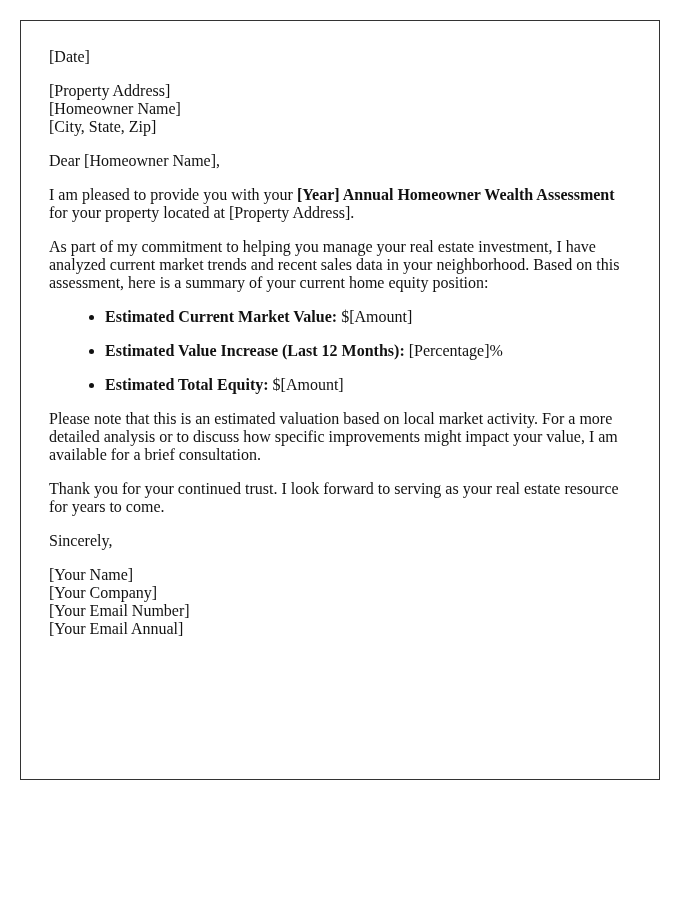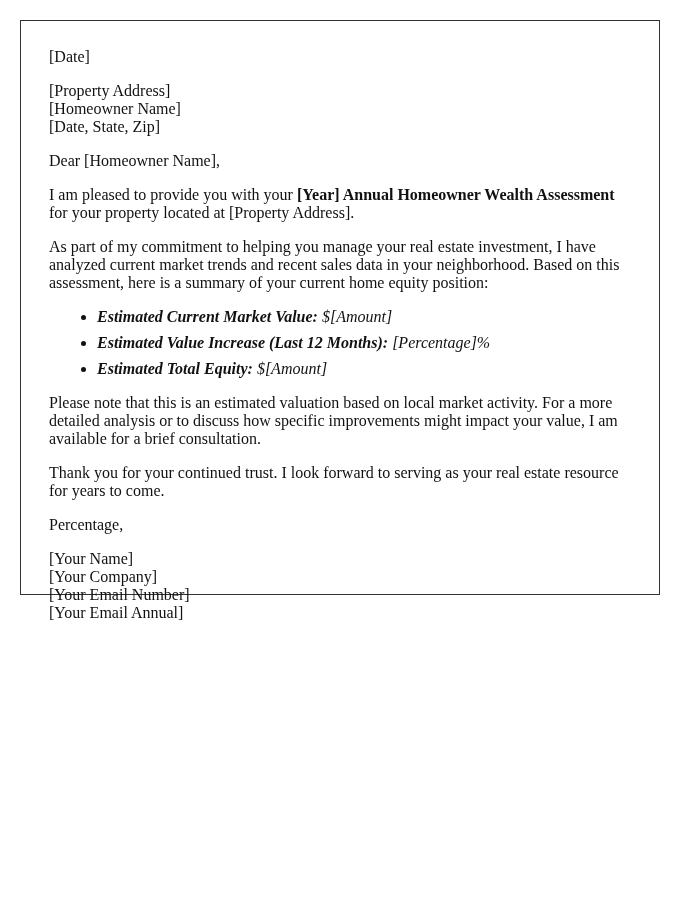--- a/index.html
+++ b/index.html
@@ -12,81 +12,80 @@
       height: 900px;
       position: relative;
       font-family: "Liberation Serif", "DejaVu Serif", serif;
       color: #111111;
     }
     .letter {
       position: absolute;
       left: 20px;
       top: 20px;
       width: 640px;
-      height: 575px;
+      height: 760px;
       border: 1px solid #333333;
       box-sizing: border-box;
       padding: 27px 28px 20px 28px;
       font-size: 16px;
       line-height: 18px;
     }
     .block {
       margin: 0 0 16px 0;
     }
     .line {
       display: block;
     }
     p {
       margin: 7px 0 16px 0;
     }
     ul {
       margin: 0 0 16px 0;
       padding-left: 40px;
     }
     ul li {
-      margin: 8px;
-      font-style: italic;
+      margin: 16px;
     }
     b {
       font-weight: bold;
     }
   </style>
 </head>
 <body>
 
 <div class="letter">
 
   <div class="block">
     <span class="line">[Date]</span>
   </div>
 
   <div class="block">
     <span class="line">[Property Address]</span>
     <span class="line">[Homeowner Name]</span>
-    <span class="line">[Date, State, Zip]</span>
+    <span class="line">[City, State, Zip]</span>
   </div>
 
   <p>Dear [Homeowner Name],</p>
 
   <p><span>I am pleased to provide you with your </span><b>[Year] Annual Homeowner Wealth Assessment</b><span> for your property located at [Property Address].</span></p>
 
   <p>As part of my commitment to helping you manage your real estate investment, I have analyzed current market trends and recent sales data in your neighborhood. Based on this assessment, here is a summary of your current home equity position:</p>
 
   <ul>
     <li><b>Estimated Current Market Value:</b><span> $[Amount]</span></li>
     <li><b>Estimated Value Increase (Last 12 Months):</b><span> [Percentage]%</span></li>
     <li><b>Estimated Total Equity:</b><span> $[Amount]</span></li>
   </ul>
 
 
   <p>Please note that this is an estimated valuation based on local market activity. For a more detailed analysis or to discuss how specific improvements might impact your value, I am available for a brief consultation.</p>
 
   <p>Thank you for your continued trust. I look forward to serving as your real estate resource for years to come.</p>
 
-  <p>Percentage,</p>
+  <p>Sincerely,</p>
 
   <div class="block">
     <span class="line">[Your Name]</span>
     <span class="line">[Your Company]</span>
     <span class="line">[Your Email Number]</span>
     <span class="line">[Your Email Annual]</span>
   </div>
 
 </div>
 

